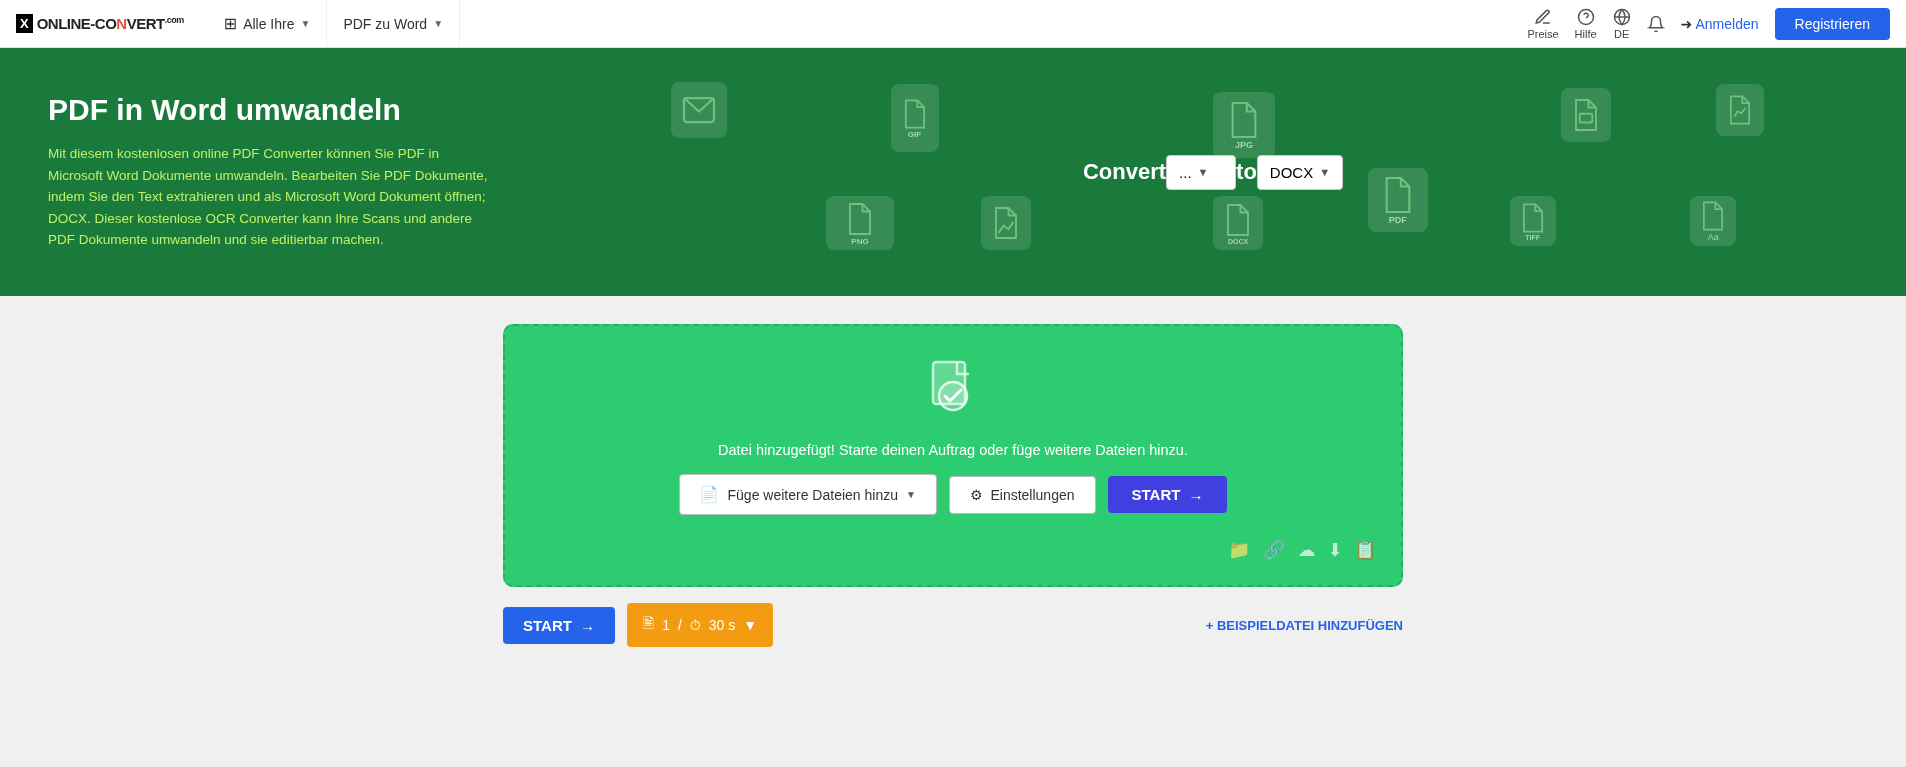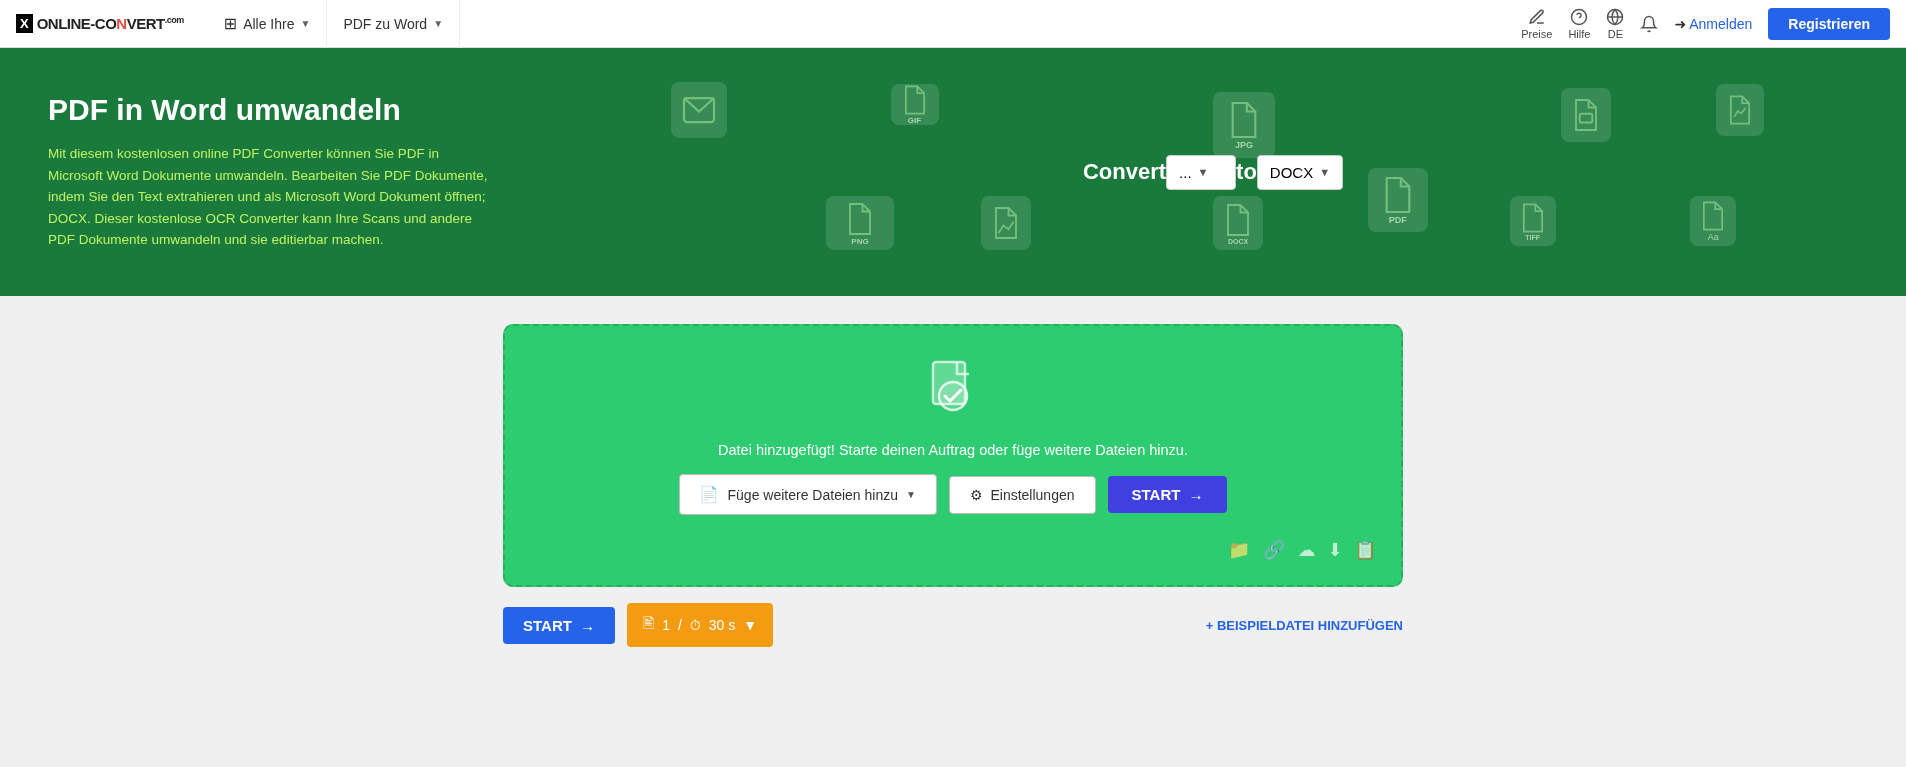--- a/index.html
+++ b/index.html
@@ -75,21 +75,21 @@
       cursor: pointer;
       white-space: nowrap;
     }
     .nav-signin span { color: #2563eb; }
     .btn-register {
       background: #2563eb;
       color: #fff;
       border: none;
       padding: 8px 20px;
       font-size: 14px;
-      font-weight: bold;
+      font-weight: normal;
       border-radius: 4px;
       cursor: pointer;
     }
 
     
     .hero {
       background: #1a7a3c;
       min-height: 230px;
       display: flex;
       align-items: center;
@@ -371,21 +371,21 @@
 
     <div class="float-icons">
 
       <div class="ficon" style="top:5%;left:8%;width:56px;height:56px;">
         <svg width="36" height="36" viewBox="0 0 24 24" fill="none" stroke="#81c784" stroke-width="1.5">
           <rect x="2" y="4" width="20" height="16" rx="2"></rect>
             <polyline points="2,4 12,13 22,4"></polyline>
         </svg>
       </div>
 
-      <div class="ficon" style="top:6%;left:25%;width:48px;height:41px;font-size:10px;">
+      <div class="ficon" style="top:6%;left:25%;width:48px;height:68px;font-size:10px;">
         <svg width="28" height="32" viewBox="0 0 24 28" fill="none" stroke="#81c784" stroke-width="1.5">
           <path d="M4 2h10l6 6v18H4z"></path>
             <polyline points="14,2 14,8 20,8"></polyline>
         </svg>
         <span style="color:#a5d6a7;font-size:8px;font-weight:bold;">GIF</span>
       </div>
 
       <div class="ficon" style="top:10%;left:50%;width:62px;height:66px;">
         <svg width="34" height="40" viewBox="0 0 24 28" fill="none" stroke="#81c784" stroke-width="1.5">
           <path d="M4 2h10l6 6v18H4z"></path>

